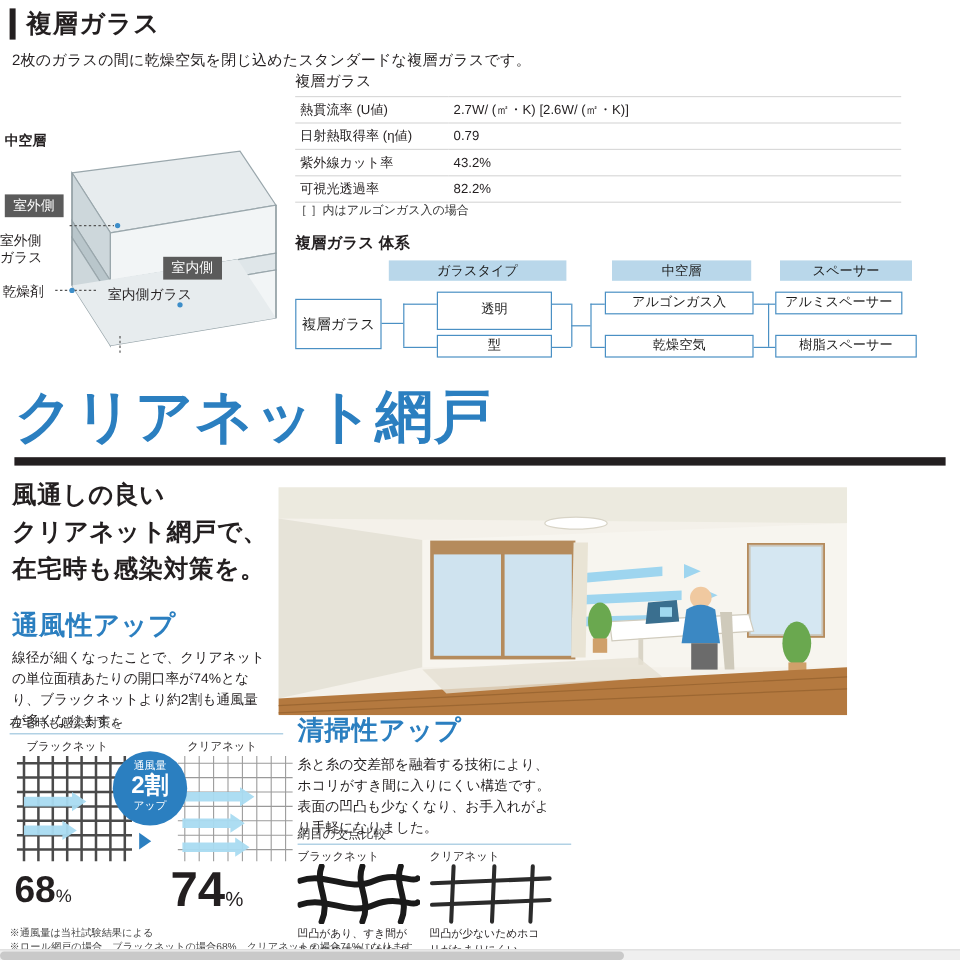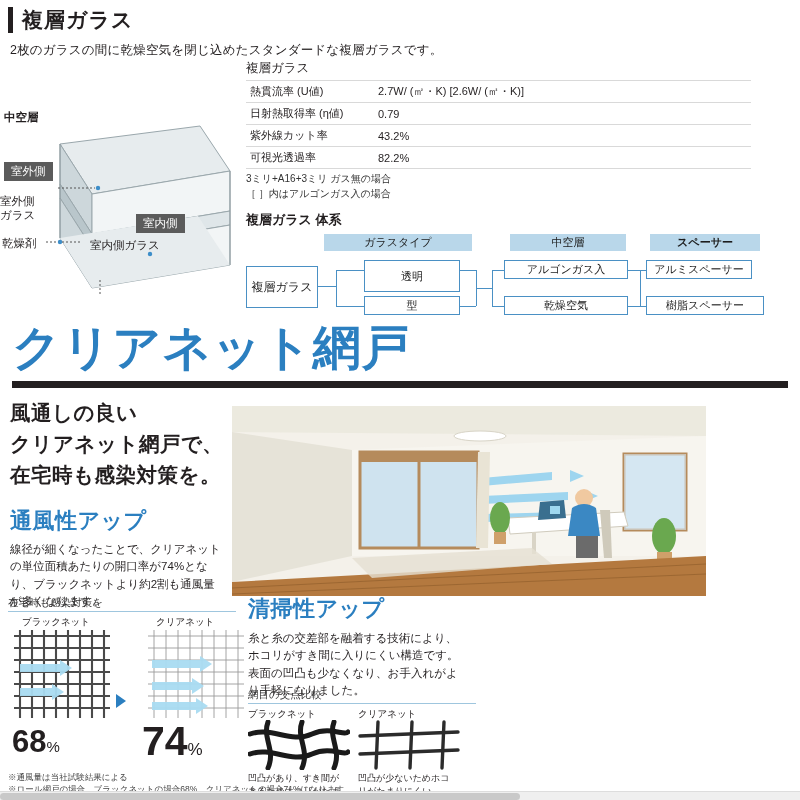--- a/index.html
+++ b/index.html
@@ -158,30 +158,29 @@
           <td class="k">紫外線カット率</td>
           <td class="v">43.2%</td>
         </tr>
         <tr>
           <td class="k">可視光透過率</td>
           <td class="v">82.2%</td>
         </tr>
       </tbody>
     </table>
 
-    <div class="note">3ミリ+A16+3ミリ ガス無の場合</div>
     <div class="note" style="margin-top:0;">［  ］内はアルゴンガス入の場合</div>
 
     <div class="sys-title">複層ガラス 体系</div>
 
     <div id="flow">
 
       <div class="fhead" style="left:78px;  top:0;  width:148px; height:17px;">ガラスタイプ</div>
       <div class="fhead" style="left:264px; top:0;  width:116px; height:17px;">中空層</div>
-      <div class="fhead" style="left:404px; top:0;  width:110px; height:17px;font-weight:bold;">スペーサー</div>
+      <div class="fhead" style="left:404px; top:0;  width:110px; height:17px;">スペーサー</div>
 
       <div class="fbox" style="left:0px; top:32px; width:72px; height:42px; font-size:12px;">複層ガラス</div>
 
       <div class="fbox" style="left:118px; top:26px; width:96px; height:32px;">透明</div>
       <div class="fbox" style="left:118px; top:62px; width:96px; height:19px;">型</div>
 
       <div class="fbox" style="left:258px; top:26px; width:124px; height:19px;">アルゴンガス入</div>
       <div class="fbox" style="left:258px; top:62px; width:124px; height:19px;">乾燥空気</div>
 
       <div class="fbox" style="left:400px; top:26px; width:106px; height:19px;">アルミスペーサー</div>
@@ -334,20 +333,25 @@
             <line x1="0" y1="66" x2="96" y2="66"></line>
           <line x1="0" y1="78" x2="96" y2="78"></line>
         </g>
         <g fill="#a9dcf2" opacity=".95">
           <polygon points="4,30 52,30 52,26 64,34 52,42 52,38 4,38"></polygon>
           <polygon points="4,52 44,52 44,48 56,56 44,64 44,60 4,60"></polygon>
           <polygon points="4,72 48,72 48,68 60,76 48,84 48,80 4,80"></polygon>
         </g>
       </svg>
 
+      <div style="position:absolute; left:86px; top:10px; width:62px; height:62px; border-radius:50%; background:#2b7fc0; color:#fff; text-align:center; line-height:1; padding-top:8px;">
+        <div style="font-size:9px;">通風量</div>
+        <div style="font-size:20px; font-weight:bold; margin-top:2px;">2割</div>
+        <div style="font-size:9px; margin-top:2px;">アップ</div>
+      </div>
       <div style="position:absolute; left:108px; top:78px; width:0; height:0; border-left:10px solid #2b7fc0; border-top:7px solid transparent; border-bottom:7px solid transparent;"></div>
     </div>
 
     <div style="position:relative; height:40px;">
       <div style="position:absolute; left:4px; top:0;">
         <span class="pct" style="font-size:31px;">68</span><span style="font-size:15px;">%</span>
       </div>
       <div style="position:absolute; left:134px; top:-6px;">
         <span class="pct" style="font-size:41px;">74</span><span style="font-size:17px;">%</span>
       </div>

